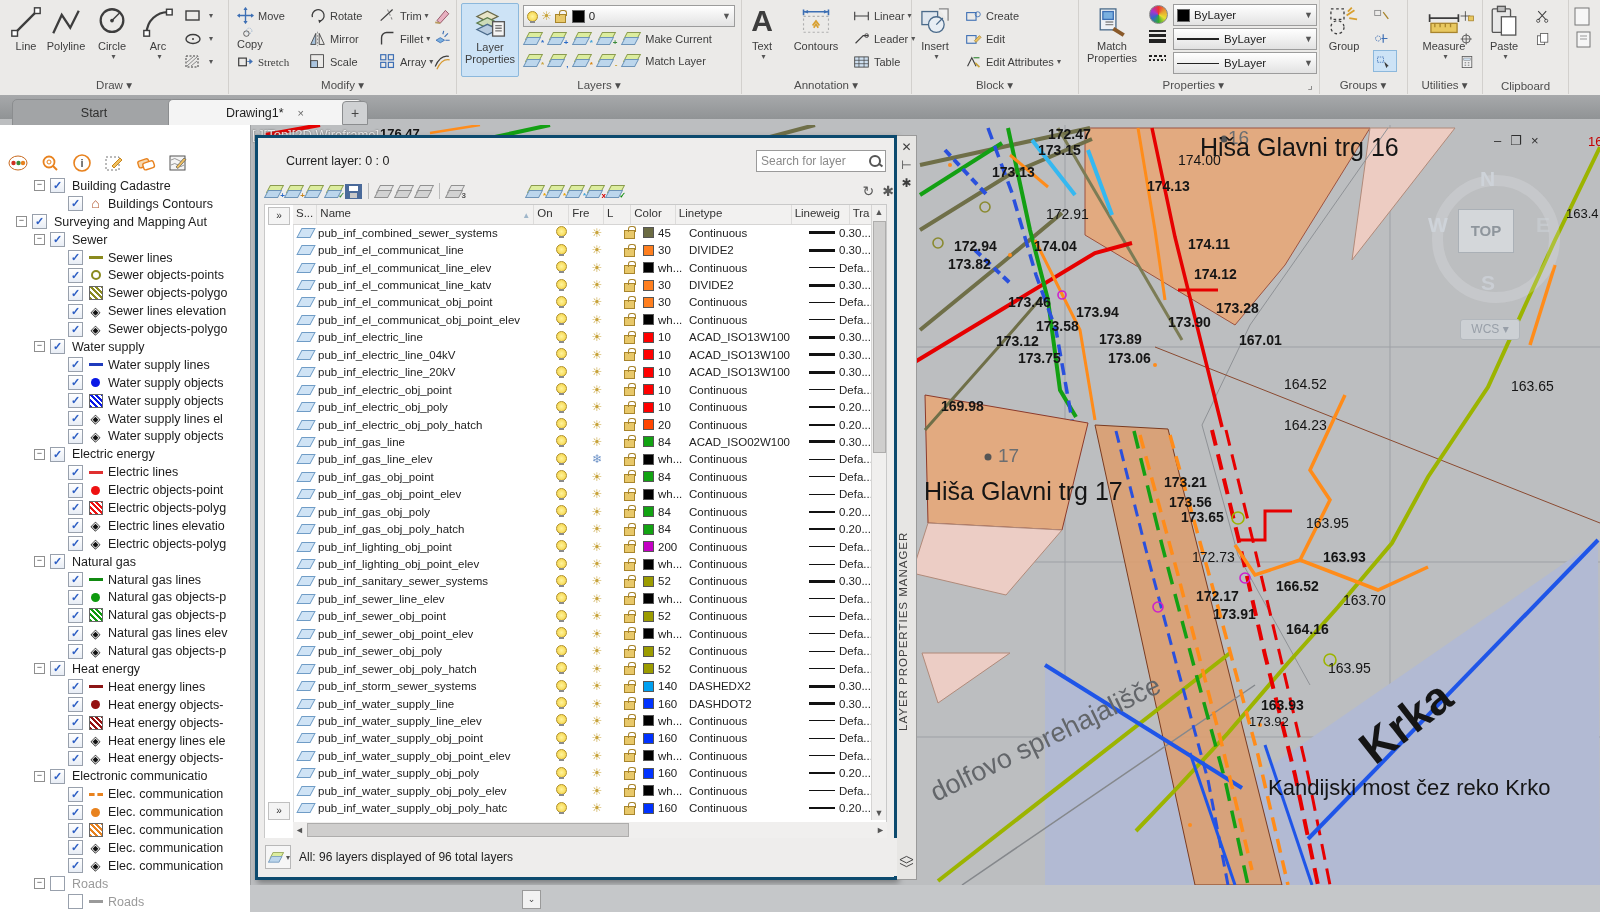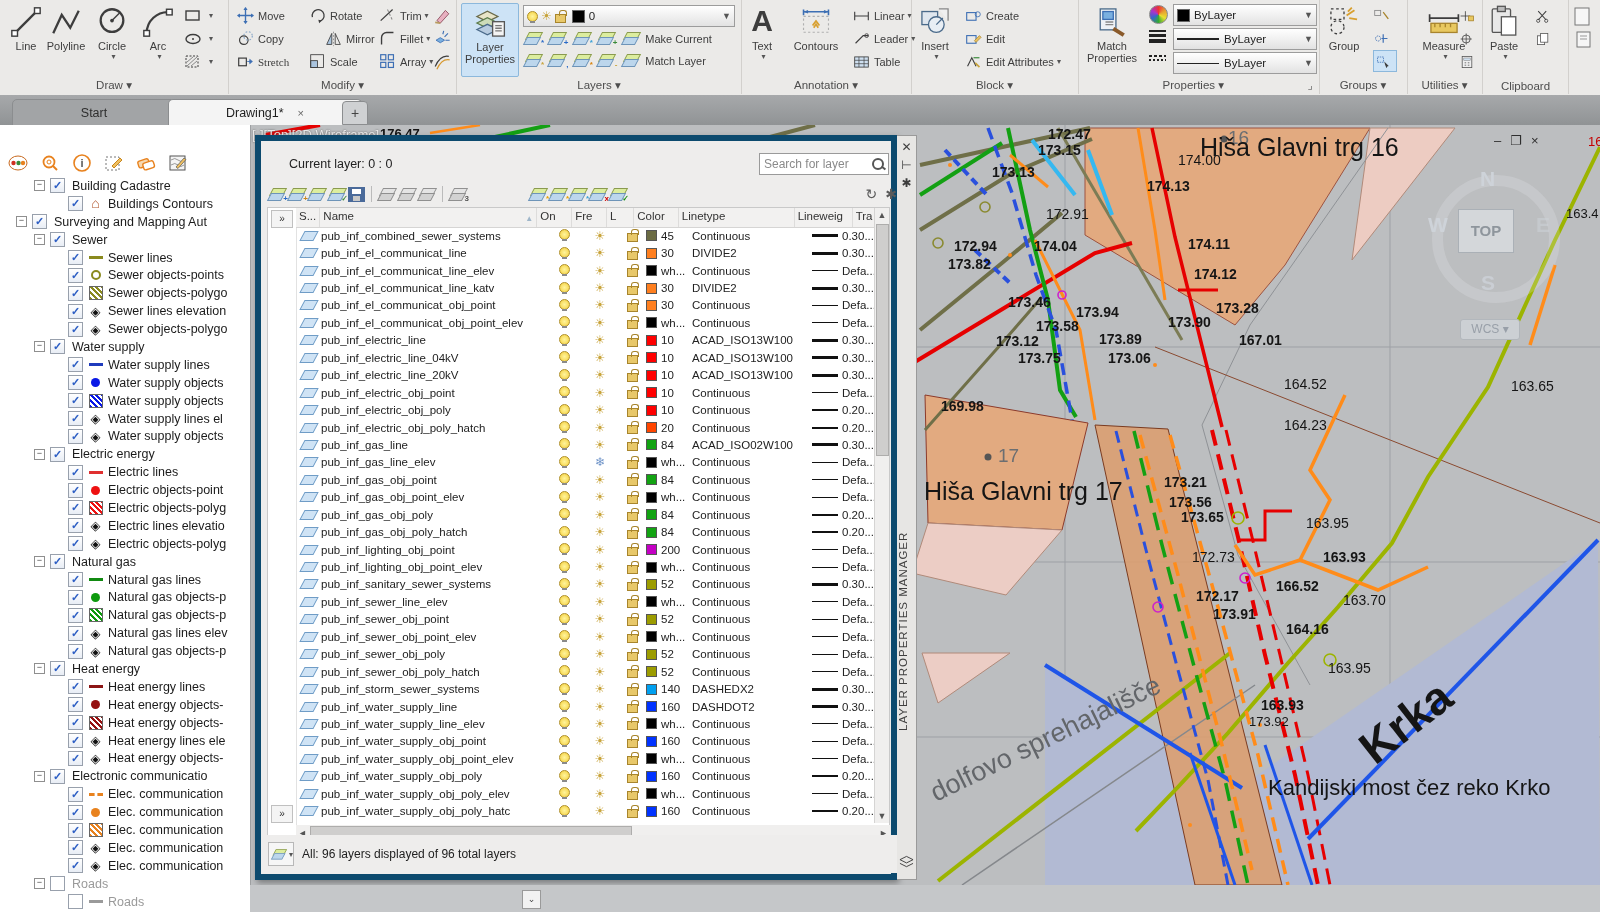--- a/index.html
+++ b/index.html
@@ -22,21 +22,21 @@
   .combo .arr{margin-left:auto;font-size:9px;color:#555;padding-left:4px;}
   .sw{width:11px;height:11px;background:#000;border:1px solid #666;margin-right:4px;}
   .lwline{width:42px;height:2px;background:#222;margin-right:5px;}
   
   .chip{position:relative;display:inline-block;width:18px;height:16px;margin:1px;}
   .chip:before,.chip:after{content:"";position:absolute;width:12px;height:6px;transform:skewX(-28deg);}
   .chip:before{left:3px;top:2px;background:#dced9e;border:1px solid #8a9a50;}
   .chip:after{left:1px;top:7px;background:#bcd6ec;border:1px solid #6e94b8;}
   .badge{position:absolute;right:-2px;bottom:-1px;font-size:8px;font-weight:bold;line-height:8px;}
   
-  #tabbar{left:0;top:95px;width:1600px;height:30px;background:linear-gradient(#a7a9ab,#909395);}
+  #tabbar{left:0;top:95px;width:1600px;height:24px;background:linear-gradient(#a7a9ab,#909395);}
   .ftab{position:absolute;top:4px;height:26px;border-radius:5px 5px 0 0;font-size:12.5px;display:flex;align-items:center;padding:0 16px;}
   #tab-start{left:12px;width:130px;background:#a2a4a6;color:#2e2e2e;border:1px solid #8b8d8f;justify-content:center;}
   #tab-drawing{left:168px;width:160px;background:#f4f4f4;color:#1e1e1e;border:1px solid #8b8d8f;border-bottom:none;justify-content:center;}
   #tab-close{margin-left:14px;color:#666;font-size:11px;}
   #tab-new{position:absolute;left:342px;top:6px;width:24px;height:22px;background:#cfd1d3;border-radius:4px 4px 0 0;
            text-align:center;line-height:22px;font-size:14px;color:#444;border:1px solid #8b8d8f;}
   
   #sidepanel{left:0;top:125px;width:250px;height:787px;background:#ffffff;border-right:1px solid #9fa1a3;}
   #sp-header{position:absolute;left:0;top:0;width:250px;height:24px;background:#f1f0ef;border-bottom:1px solid #dcdcdc;
              font-size:13px;color:#222;display:flex;align-items:center;padding-left:18px;box-sizing:border-box;}
@@ -64,21 +64,21 @@
   #viewcube{left:1178px;top:42px;width:130px;height:175px;color:#ced3d9;font-weight:bold;}
   #vc-ring{position:absolute;left:4px;top:8px;width:106px;height:106px;border-radius:50%;border:11px solid rgba(235,238,240,.22);}
   .vc-l{position:absolute;font-size:21px;}
   #vc-top{position:absolute;left:30px;top:42px;width:54px;height:42px;background:#d4d7da;border:1px solid #aab0b6;
           color:#8e959c;font-size:15px;text-align:center;line-height:42px;}
   #wcs{position:absolute;left:32px;top:152px;width:58px;height:19px;background:#ccd0d4;border:1px solid #b2b7bc;border-radius:3px;
        color:#989fa8;font-size:12px;text-align:center;line-height:18px;font-weight:normal;}
   #wincontrols{left:1244px;top:8px;font-size:13px;color:#2e2e2e;letter-spacing:9px;}
   
   #palette{left:255px;top:135px;width:662px;height:745px;}
-  #pal-main{position:absolute;left:0;top:0;width:642px;height:745px;background:#eeedec;border:6px solid #0c4a6e;box-sizing:border-box;box-shadow:2px 3px 6px rgba(0,0,0,.35);}
+  #pal-main{position:absolute;left:0;top:0;width:642px;height:745px;background:#eeedec;border:3px solid #0c4a6e;box-sizing:border-box;box-shadow:2px 3px 6px rgba(0,0,0,.35);}
   #pal-strip{position:absolute;left:642px;top:0;width:20px;height:745px;background:#e7e6e4;border:1px solid #9a9a9a;border-left:none;box-sizing:border-box;}
   .strip-btn{width:14px;text-align:center;margin:4px auto 0;color:#3c3c3c;font-size:12px;line-height:14px;}
   #strip-title{position:absolute;left:0;top:330px;width:18px;height:330px;writing-mode:vertical-rl;transform:rotate(180deg);
                font-size:11.5px;color:#3f3f3f;letter-spacing:1px;text-align:center;}
   #strip-bicon{position:absolute;left:2px;bottom:6px;}
   #pal-curlayer{position:absolute;left:28px;top:16px;font-size:12.5px;color:#222;}
   #pal-search{position:absolute;left:498px;top:12px;width:130px;height:22px;background:#fff;border:1px solid #9a9a9a;
               font-size:12px;color:#8a8a8a;display:flex;align-items:center;padding:0 4px;box-sizing:border-box;}
   #pal-search .mag{margin-left:auto;width:8px;height:8px;border:2px solid #555;border-radius:50%;position:relative;}
   #pal-search .mag:after{content:"";position:absolute;left:7px;top:7px;width:5px;height:2px;background:#555;transform:rotate(40deg);}
@@ -192,42 +192,42 @@
     </div>
 
     <div class="panel" style="left:229px;width:227px;">
       <div class="srow" style="left:8px;top:4px;">
           <svg width="17" height="17" viewBox="0 0 20 20">
             <path d="M10 1v18M1 10h18" stroke="#3d6fb4" stroke-width="1.6"></path>
             <path d="M10 0l2.5 3.5h-5zM10 20l2.5-3.5h-5zM0 10l3.5-2.5v5zM20 10l-3.5-2.5v5z" fill="#3d6fb4"></path>
           </svg>
           <span>Move</span>
         </div>
-      <div class="srow" style="left:8px;top:27px;">
+      <div class="srow" style="left:8px;top:27px;flex-direction:column;">
           <svg width="17" height="17" viewBox="0 0 20 20">
             <circle cx="8" cy="12" r="5" fill="none" stroke="#3d3d3d" stroke-width="1.4"></circle>
             <circle cx="13" cy="7" r="5" fill="none" stroke="#8aa8c8" stroke-width="1.4" stroke-dasharray="2 2"></circle>
           </svg>
           <span>Copy</span>
         </div>
       <div class="srow" style="left:8px;top:50px;font-family:Liberation Serif, serif;">
           <svg width="17" height="17" viewBox="0 0 20 20">
             <rect x="2" y="6" width="9" height="9" fill="none" stroke="#3d3d3d" stroke-width="1.4"></rect>
             <path d="M12 10h6M18 10l-3-2.5v5z" fill="#3d6fb4" stroke="#3d6fb4"></path>
           </svg>
           <span>Stretch</span>
         </div>
       <div class="srow" style="left:80px;top:4px;">
           <svg width="17" height="17" viewBox="0 0 20 20">
             <path d="M4 12 A7 7 0 1 1 12 17" fill="none" stroke="#3d3d3d" stroke-width="1.5"></path>
             <path d="M12 19l-1-4 4 1z" fill="#3d3d3d"></path>
           </svg>
           <span>Rotate</span>
         </div>
-      <div class="srow" style="left:96px;top:27px;">
+      <div class="srow" style="left:80px;top:27px;">
           <svg width="17" height="17" viewBox="0 0 20 20">
             <path d="M8 4v13H2z" fill="#aac4de" stroke="#3d3d3d" stroke-width="1"></path>
             <path d="M12 4v13h6z" fill="none" stroke="#3d3d3d" stroke-width="1"></path>
             <line x1="10" y1="2" x2="10" y2="19" stroke="#888" stroke-dasharray="2 2"></line>
           </svg>
           <span>Mirror</span>
         </div>
       <div class="srow" style="left:80px;top:50px;">
           <svg width="17" height="17" viewBox="0 0 20 20">
             <rect x="2" y="9" width="8" height="8" fill="#aac4de" stroke="#3d3d3d"></rect>

